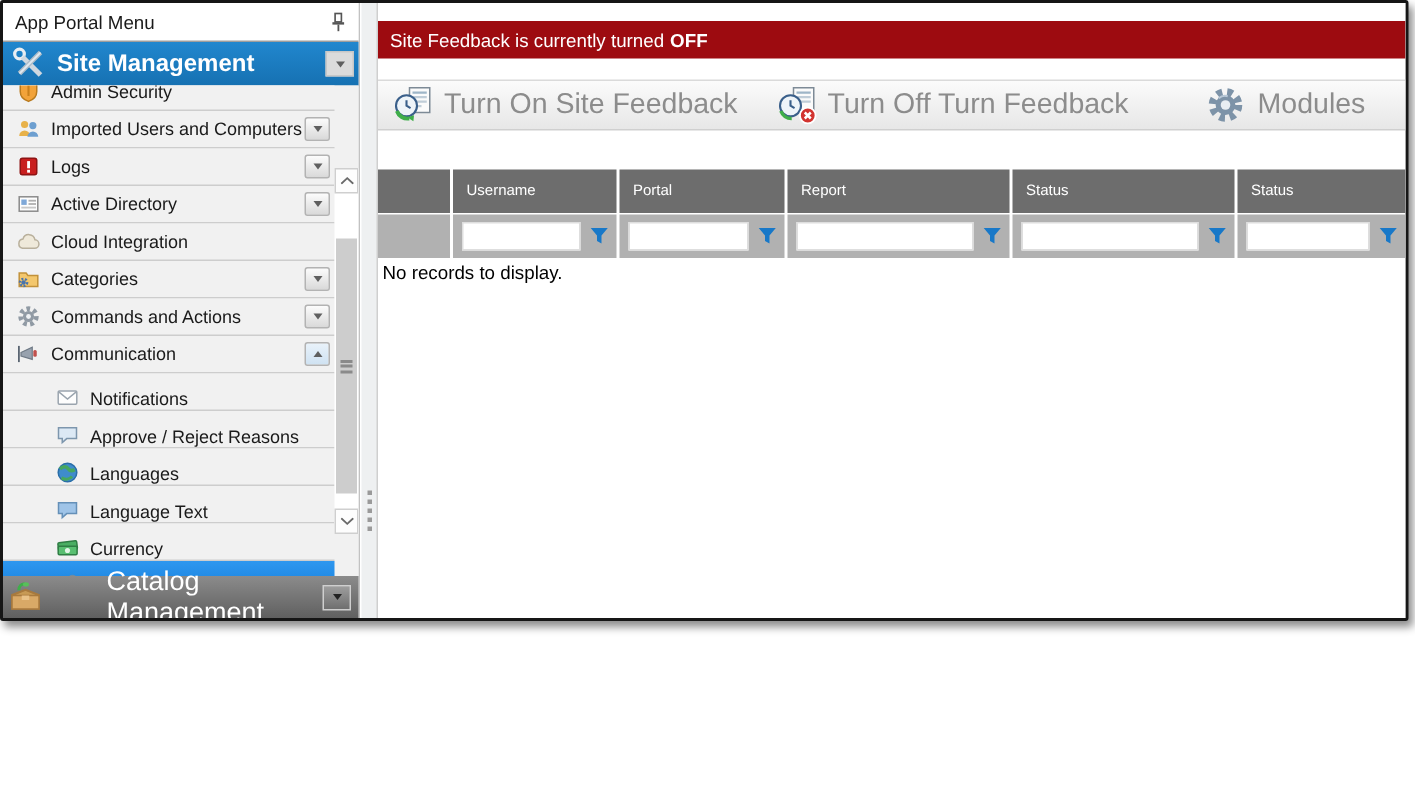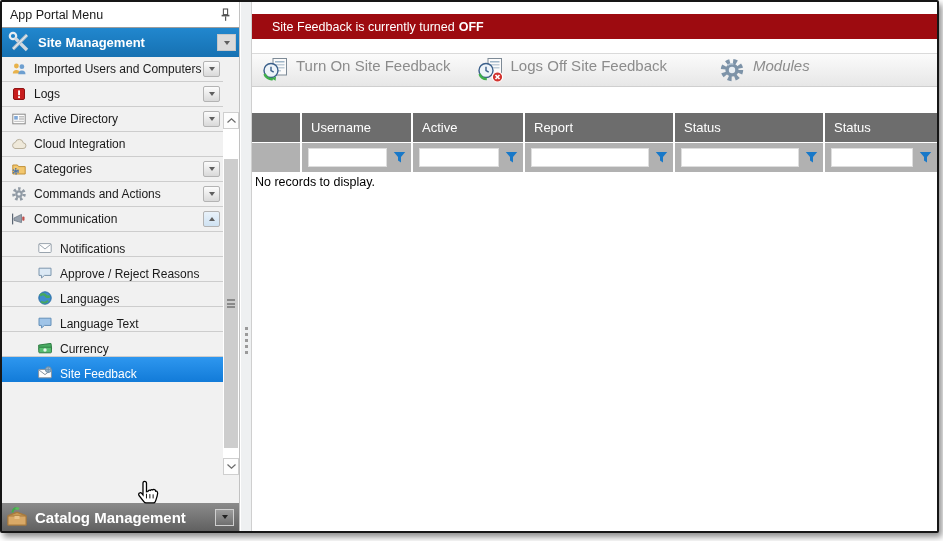--- a/index.html
+++ b/index.html
@@ -1,31 +1,31 @@
 <!DOCTYPE html>
 <html><head>
 <meta charset="utf-8">
 <style>
   * { margin:0; padding:0; box-sizing:border-box; }
   html,body { width:943px; height:541px; background:#fff; overflow:hidden;
               font-family:"Liberation Sans", sans-serif; }
-  .shot { position:absolute; left:0; top:0; width:939px; height:533px;
+  .shot { position:absolute; left:0; top:0; width:939px; height:414px;
           border:2px solid #161616; border-radius:2px; background:#fff;
           box-shadow:3px 4px 6px rgba(0,0,0,.45); overflow:hidden; }
 
   
   .sidebar { position:absolute; left:0; top:0; width:238px; height:100%;
              background:#f1f1f1; border-right:1px solid #c2c2c2; }
   .sb-header { height:26px; background:#fff; display:flex; align-items:center;
                padding:0 7px 0 8px; border-bottom:1px solid #9d9d9d; }
   .sb-title { flex:1; font-size:12.5px; color:#1a1a1a; }
   .sm-bar { height:29px; background:linear-gradient(#2187ce,#1671b2);
             display:flex; align-items:center; padding:0 3px 0 5px; color:#fff; }
   .sm-ic { width:25px; height:23px; margin-right:6px; flex:none; }
-  .sm-label { flex:1; font-size:13px; font-weight:bold; }
+  .sm-label { flex:1; font-size:16px; font-weight:bold; }
   .bar-exp { width:19px; height:17px; background:#dbdbdb; border:1px solid #c7c7c7;
              display:flex; align-items:center; justify-content:center; flex:none; }
   .bar-exp.dark { background:linear-gradient(#9d9d9d,#6f6f6f); border-color:#cfcfcf; }
 
   .menu { position:absolute; top:55px; bottom:28px; left:0; right:0;
           overflow:hidden; background:#f1f1f1; }
   .menu-list { margin-right:16px; }
   .mi { height:25px; display:flex; align-items:center; padding-left:9px;
         border-bottom:1px solid #cdcdcd; position:relative; background:#f1f1f1; }
   .mi.first { margin-top:-8px; }
@@ -49,44 +49,44 @@
                 border:1px solid #cfcfcf; display:flex; align-items:center; justify-content:center; }
   .sbtn.up { top:0; } .sbtn.down { bottom:0; }
   .thumb { position:absolute; left:1px; right:1px; top:47px; bottom:27px; background:#cdcdcd; }
   .tgrip { position:absolute; left:50%; top:50%; transform:translate(-50%,-50%); width:8px; }
   .tgrip i { display:block; height:2px; background:#8a8a8a; margin:1.5px 0; }
 
   .catalog-bar { position:absolute; bottom:0; left:0; right:0; height:28px;
                  background:linear-gradient(#8b8b8b,#606060); display:flex;
                  align-items:center; padding:0 5px 0 3px; color:#fff; }
   .cat-ic { width:24px; height:24px; margin-right:6px; flex:none; }
-  .cat-label { flex:1; font-size:15px; font-weight:bold; }
+  .cat-label { flex:1; font-size:18px; font-weight:normal;margin-left:36px; }
 
   
   .splitter { position:absolute; left:239px; top:0; width:11px; height:100%;
               background:#eef0f1; border-right:1px solid #cfcfcf; }
   .sp-grip { position:absolute; left:4px; top:322px; }
   .sp-grip i { display:block; width:3px; height:3px; background:#9a9a9a; margin:3px 0; }
 
   
   .main { position:absolute; left:250px; top:0; right:0; bottom:0; background:#fff; }
   .banner { position:absolute; top:12px; left:0; right:0; height:25px; background:#9d0b10;
-            color:#fff; font-size:12.5px; display:flex; align-items:center; padding-left:20px; }
+            color:#fff; font-size:12.5px; display:flex; align-items:center; padding-left:8px; }
   .banner b { margin-left:4px; }
   .toolbar { position:absolute; top:51px; left:0; right:0; height:34px;
              background:linear-gradient(#fbfbfb,#e7e7e7); border-top:1px solid #dadada;
              border-bottom:1px solid #cfcfcf; display:flex; align-items:center;
              padding-left:10px; gap:26px; }
-  .tb-btn { display:flex; gap:7px; color:#8c8c8c;
-            font-size:15px; white-space:nowrap; }
+  .tb-btn { display:flex; align-items:center; gap:7px; color:#8c8c8c;
+            font-size:19px; white-space:nowrap; }
   .tb-ic { width:27px; height:26px; flex:none; display:flex; }
 
   .grid { position:absolute; top:111px; left:0; right:0; }
   .hrow { display:flex; gap:2px; height:29px; margin-bottom:1px; }
-  .hcell { background:#6d6d6d; color:#fff; font-size:13px; display:flex;
+  .hcell { background:#6d6d6d; color:#fff; font-size:10px; display:flex;
            align-items:center; padding-left:9px; white-space:nowrap; overflow:hidden; }
   .frow { display:flex; gap:2px; height:29px; }
   .fcell { background:#b1b1b1; display:flex; align-items:center; padding:0 5px 0 6px; overflow:hidden; }
   .c0 { width:48px; flex:none; padding-left:0; }
   .c1 { width:109px; flex:none; } .c2 { width:110px; flex:none; }
   .c3 { width:148px; flex:none; } .c4 { width:148px; flex:none; }
   .c5 { flex:1; min-width:0; }
   .fin { flex:1; height:19px; border:1px solid #dedede; background:#fff;
          min-width:20px; margin-right:6px; font-size:12px; padding:0 4px; outline:none;
          font-family:"Liberation Sans", sans-serif; }
@@ -124,20 +124,29 @@
       </span>
       <span class="sm-label">Site Management</span>
       <span class="bar-exp">
           <i class="arr-d"></i>
         </span>
     </div>
 
     <div class="menu">
       <div class="menu-list">
 
+        <div class="mi first">
+          <span class="ic">
+              <svg viewBox="0 0 16 16">
+                <path d="M8 1.5 13.5 3v5c0 3.5-2.5 5.6-5.5 6.6C5 13.6 2.5 11.5 2.5 8V3z" fill="#f2a33a" stroke="#b87a1e"></path>
+                <path d="M8 4v7" stroke="#c9801c" stroke-width="1.4"></path>
+              </svg>
+            </span>
+          <span class="lbl">Admin Security</span>
+        </div>
 
 
 
         <div class="mi">
           <span class="ic">
               <svg viewBox="0 0 16 16">
                 <circle cx="5.4" cy="5" r="2.4" fill="#e8b24a"></circle>
                 <path d="M1.8 12.6a3.6 3.6 0 0 1 7.2 0z" fill="#e8b24a"></path>
                 <circle cx="10.9" cy="5.7" r="2.4" fill="#6d9fd0"></circle>
                 <path d="M7.3 13.2a3.6 3.6 0 0 1 7.2 0z" fill="#6d9fd0"></path>
@@ -376,40 +385,40 @@
               <rect x="13" y="4" width="9.5" height="1.5" fill="#9fb6c8"></rect>
               <rect x="13" y="7" width="9.5" height="1.5" fill="#c0cdd8"></rect>
               <rect x="13" y="10" width="9.5" height="1.5" fill="#c0cdd8"></rect>
               <circle cx="9" cy="13.5" r="7" fill="#eef4f9" stroke="#3a5f8a" stroke-width="1.4"></circle>
               <path d="M9 9.8v3.7l2.7 1.6" stroke="#3a5f8a" stroke-width="1.4" fill="none"></path>
               <path d="M2.6 17a7.5 7.5 0 0 0 7.2 5" stroke="#3fae4a" stroke-width="2.4" fill="none"></path>
               <circle cx="20.5" cy="20" r="5.2" fill="#d23430" stroke="#fff" stroke-width="1.2"></circle>
               <path d="M18.5 18l4 4M22.5 18l-4 4" stroke="#fff" stroke-width="1.7"></path>
             </svg>
         </span>
-        <span>Logs Off Site Feedback</span>
-      </div>
-      <div class="tb-btn" style="margin-left:26px;font-style:italic;">
+        <span>Turn Off Turn Feedback</span>
+      </div>
+      <div class="tb-btn" style="margin-left:26px;">
         <span class="tb-ic">
           <svg viewBox="0 0 26 26" width="26" height="26">
               <circle cx="13" cy="13" r="8.6" fill="none" stroke="#7d93a8" stroke-width="5.2" stroke-dasharray="3.6 3.3"></circle>
               <circle cx="13" cy="13" r="6.6" fill="#7d93a8"></circle>
               <circle cx="13" cy="13" r="3.2" fill="#e8eef3"></circle>
               <path d="M8.5 8.5a6.4 6.4 0 0 1 6-1.4" stroke="#b9c9d8" stroke-width="1.4" fill="none"></path>
             </svg>
         </span>
         <span>Modules</span>
       </div>
     </div>
 
     <div class="grid">
       <div class="hrow">
         <div class="hcell c0"></div>
         <div class="hcell c1">Username</div>
-        <div class="hcell c2">Active</div>
+        <div class="hcell c2">Portal</div>
         <div class="hcell c3">Report</div>
         <div class="hcell c4">Status</div>
         <div class="hcell c5">Status</div>
       </div>
       <div class="frow">
         <div class="fcell c0"></div>
         <div class="fcell c1">
           <input class="fin" type="text" style="">
           <svg class="funnel" viewBox="0 0 13 13">
               <path d="M.8 1h11.4L8 6v5.4L5 9.6V6z" fill="#1878c8"></path>

